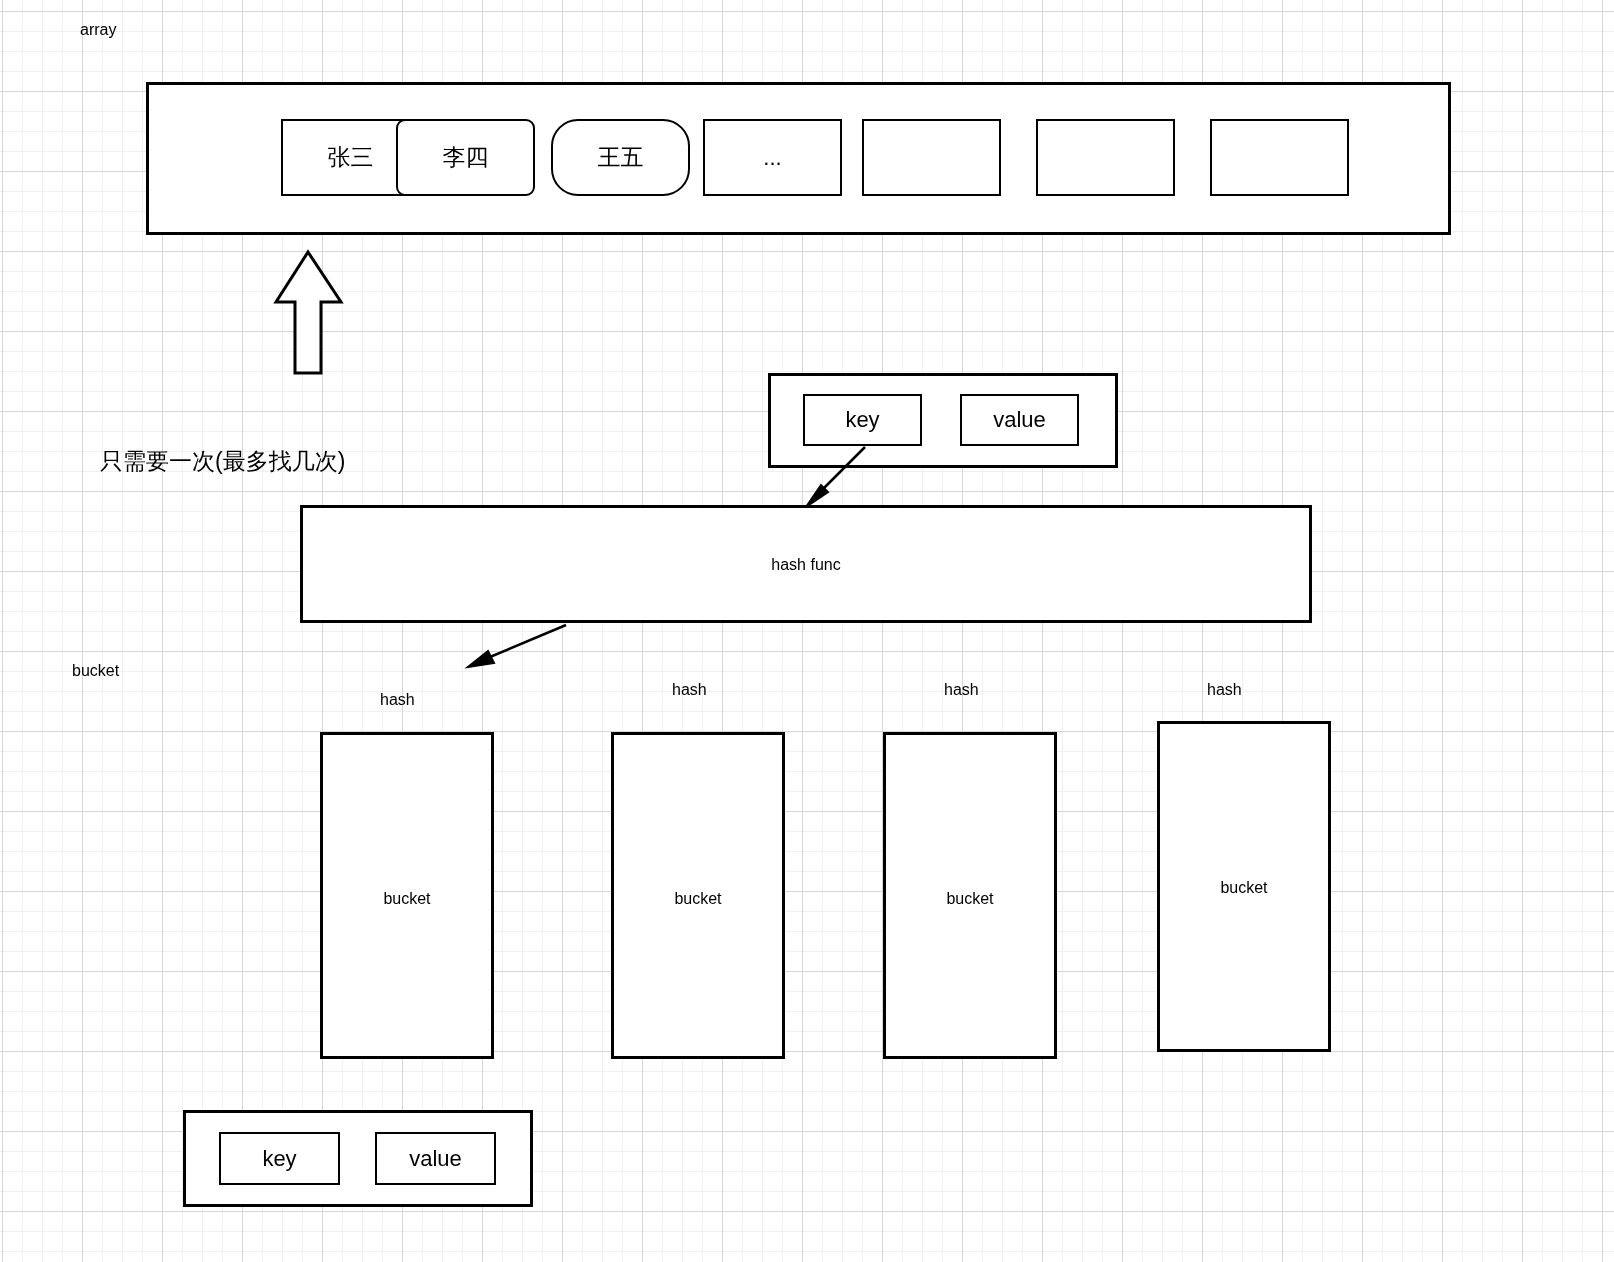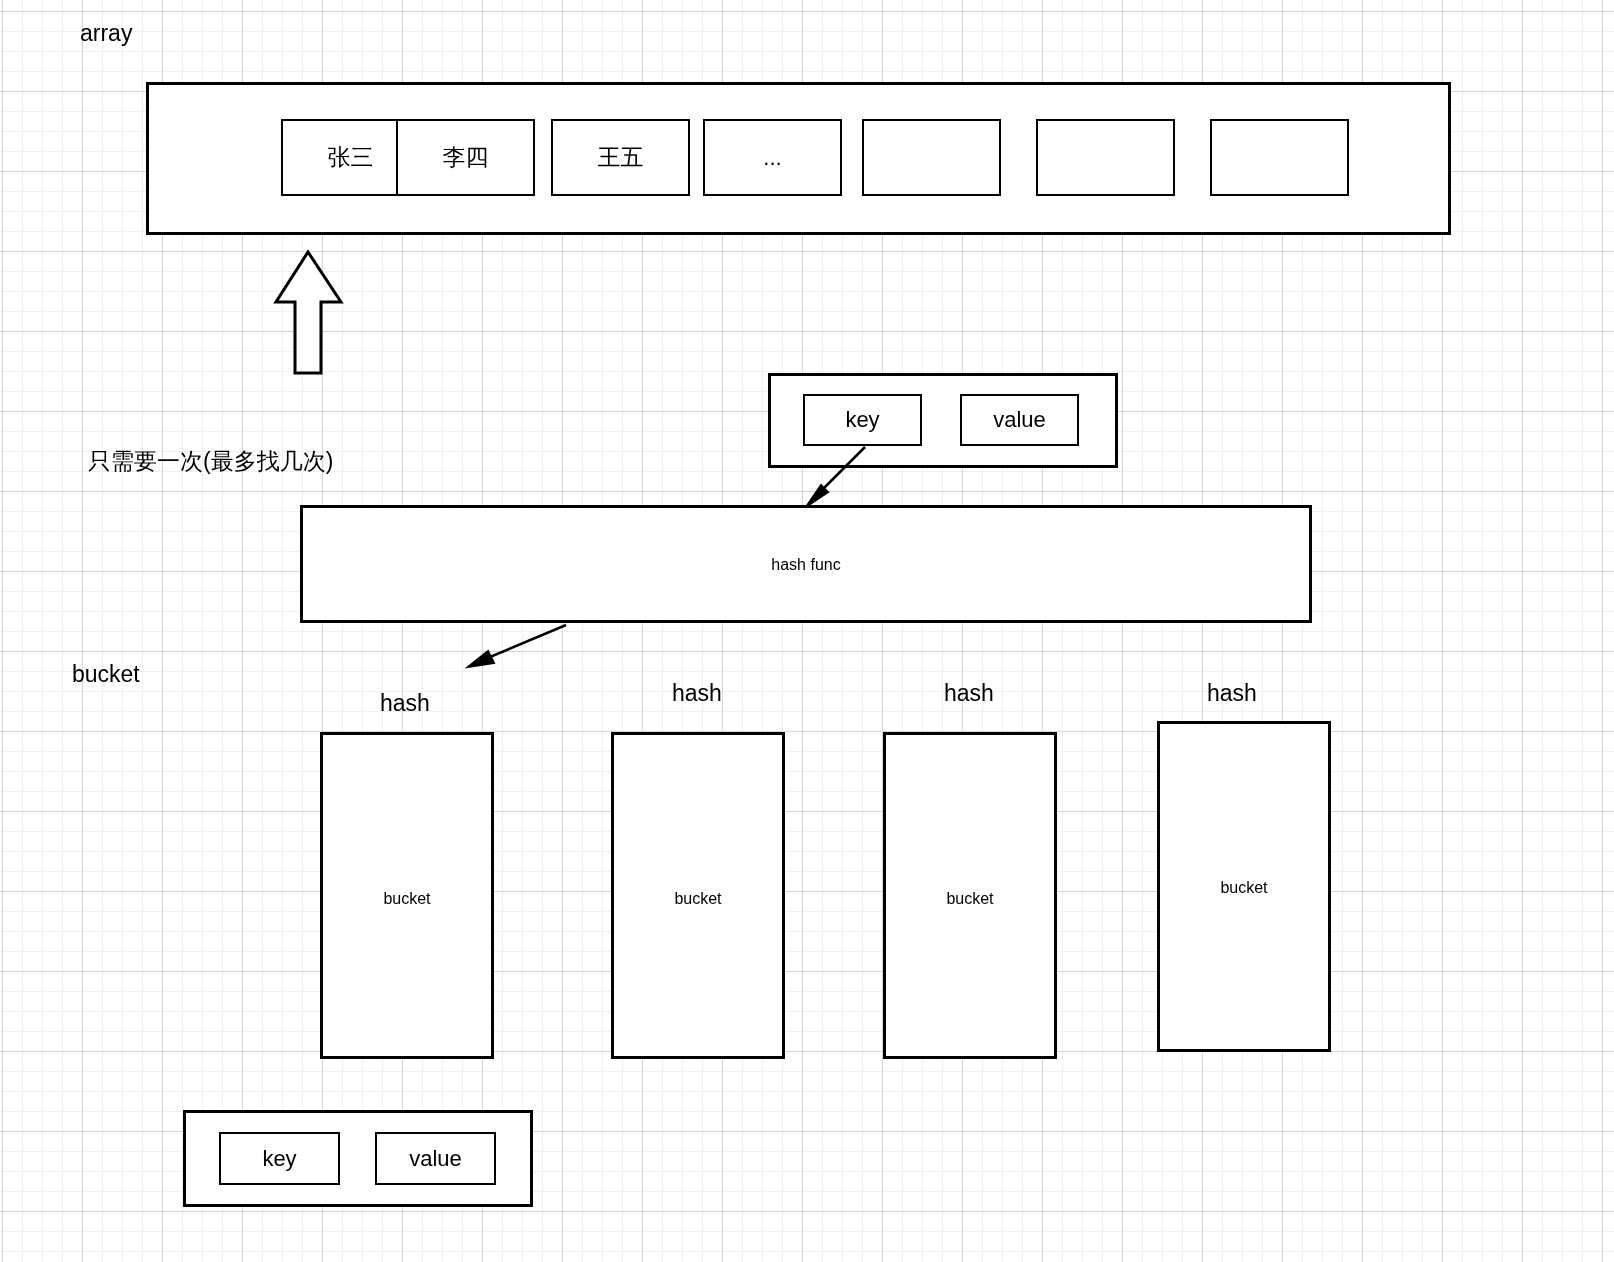--- a/index.html
+++ b/index.html
@@ -30,21 +30,21 @@
       80px 80px,
       80px 80px,
       20px 20px,
       20px 20px;
     background-position: 2px 11px, 2px 11px, 2px 11px, 2px 11px;
   }
 
   
   .lbl {
     position: absolute;
-    font-size: 23px;
+    font-size: 16px;
     line-height: 1;
     color: #000;
     white-space: nowrap;
   }
   .lbl-cn {
     position: absolute;
     font-size: 23px;
     line-height: 1;
     color: #000;
     white-space: nowrap;
@@ -87,40 +87,40 @@
 
 <div id="canvas">
 
   <div class="lbl" style="left:80px; top:22px;">array</div>
 
   <div class="box" id="array-container" style="left:146px; top:82px; width:1305px; height:153px;"></div>
 
   <div class="cell cell-cn" style="left:241px; top:119px; width:139px; height:77px;margin-left:40px;">
     <span>张三</span>
   </div>
-  <div class="cell cell-cn" style="left:396px; top:119px; width:139px; height:77px;">
+  <div class="cell cell-cn" style="left:396px; top:119px; width:139px; height:77px;border-radius:9px;">
     <span>李四</span>
   </div>
-  <div class="cell cell-cn" style="left:551px; top:119px; width:139px; height:77px;">
+  <div class="cell cell-cn" style="left:551px; top:119px; width:139px; height:77px;border-radius:27px;">
     <span>王五</span>
   </div>
   <div class="cell" style="left:703px; top:119px; width:139px; height:77px;">
     <span>...</span>
   </div>
   <div class="cell" style="left:862px; top:119px; width:139px; height:77px;">
     <span></span>
   </div>
   <div class="cell" style="left:1036px; top:119px; width:139px; height:77px;">
     <span></span>
   </div>
   <div class="cell" style="left:1210px; top:119px; width:139px; height:77px;">
     <span></span>
   </div>
 
-  <div class="lbl-cn" style="left:88px; top:450px;">只需要一次(最多找几次)</div>
+  <div class="lbl-cn" style="left:100px; top:450px;">只需要一次(最多找几次)</div>
 
   <div class="box" style="left:768px; top:373px; width:350px; height:95px;"></div>
   <div class="cell" style="left:803px; top:394px; width:119px; height:52px;">
     <span>key</span>
   </div>
   <div class="cell" style="left:960px; top:394px; width:119px; height:52px;">
     <span>value</span>
   </div>
 
   <div class="box" style="left:300px; top:505px; width:1012px; height:118px;">

